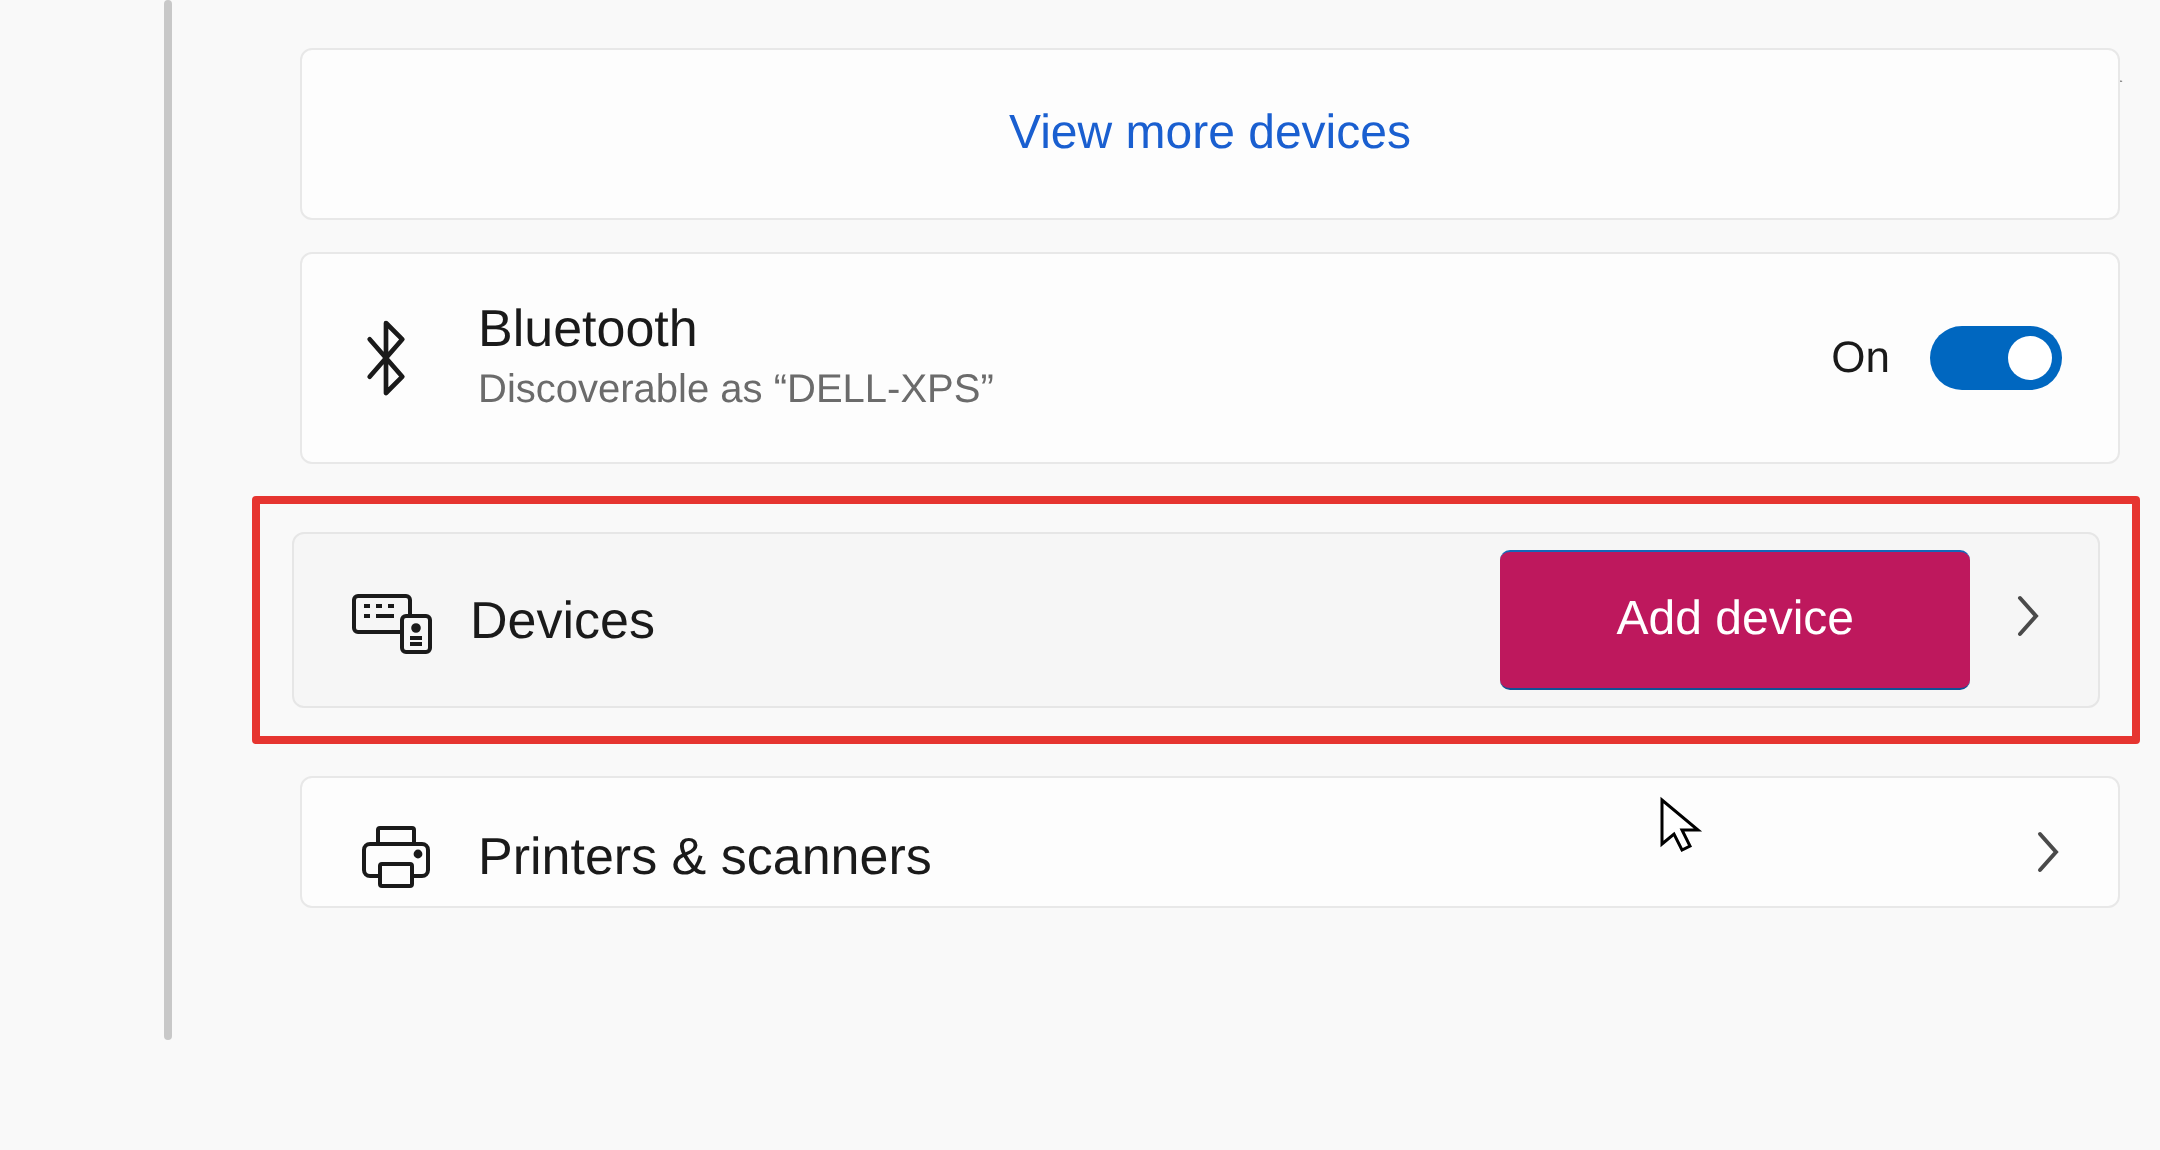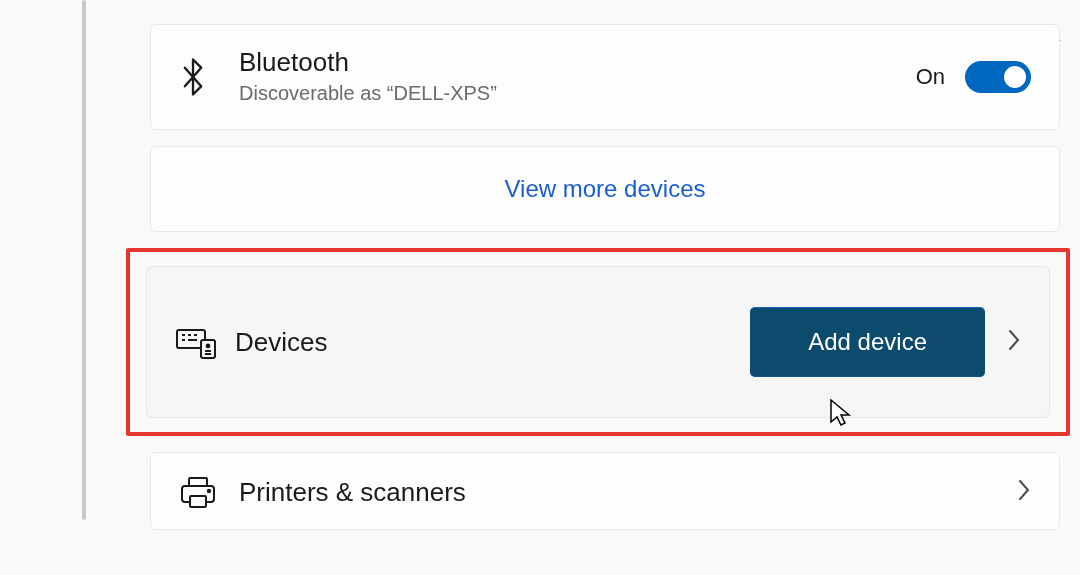--- a/index.html
+++ b/index.html
@@ -105,25 +105,25 @@
       padding: 14px 16px;
       margin-left: -24px;
       margin-right: -10px;
     }
     .devices-card {
       background: #f6f6f6;
       border: 1px solid #e6e6e6;
       border-radius: 6px;
       display: flex;
       align-items: center;
-      padding: 40px 28px;
+      padding: 8px 28px;
       position: relative;
     }
     .add-device-btn {
-      background: #0c4a6e;
+      background: #be185d;
       color: #fff;
       border: none;
       padding: 20px 58px;
       font-size: 24px;
       border-radius: 5px;
       cursor: pointer;
       border-top: 1px solid #1566b8;
       border-bottom: 1px solid #105195;
     }
     .chevron {
@@ -141,50 +141,50 @@
     .watermark {
       position: absolute;
       top: 18px;
       right: 18px;
       color: #909090;
       font-size: 26px;
       font-family: Georgia, serif;
       letter-spacing: 0.5px;
     }
     .printers-card {
-      padding-bottom: 20px;
+      padding-bottom: 8px;
     }
   </style>
 </head>
 <body>
 
 <div class="scrollbar-track"></div>
 
 <div class="watermark">groovyPost.com</div>
 
 <div class="content">
+
+  <div class="card view-more">
+    <span>View more devices</span>
+  </div>
 
   <div class="card">
     <div class="card-icon">
       <svg width="28" height="40" viewBox="0 0 24 34" fill="none" stroke="#1a1a1a" stroke-width="2" stroke-linejoin="round" stroke-linecap="round">
         <path d="M5 9 L19 25 L12 32 L12 2 L19 9 L5 25"></path>
       </svg>
     </div>
     <div class="card-body">
       <div class="card-title">Bluetooth</div>
       <div class="card-subtitle">Discoverable as “DELL-XPS”</div>
     </div>
     <div class="card-right">
       <span class="toggle-label">On</span>
       <div class="toggle"></div>
     </div>
-  </div>
-
-  <div class="card view-more">
-    <span>View more devices</span>
   </div>
 
   <div class="highlight-box">
     <div class="devices-card">
       <div class="card-icon">
         <svg width="44" height="36" viewBox="0 0 44 36" fill="none" stroke="#1a1a1a" stroke-width="2">
           <rect x="2" y="6" width="28" height="18" rx="2"></rect>
           <line x1="7" y1="11" x2="10" y2="11"></line>
           <line x1="13" y1="11" x2="16" y2="11"></line>
           <line x1="19" y1="11" x2="22" y2="11"></line>

